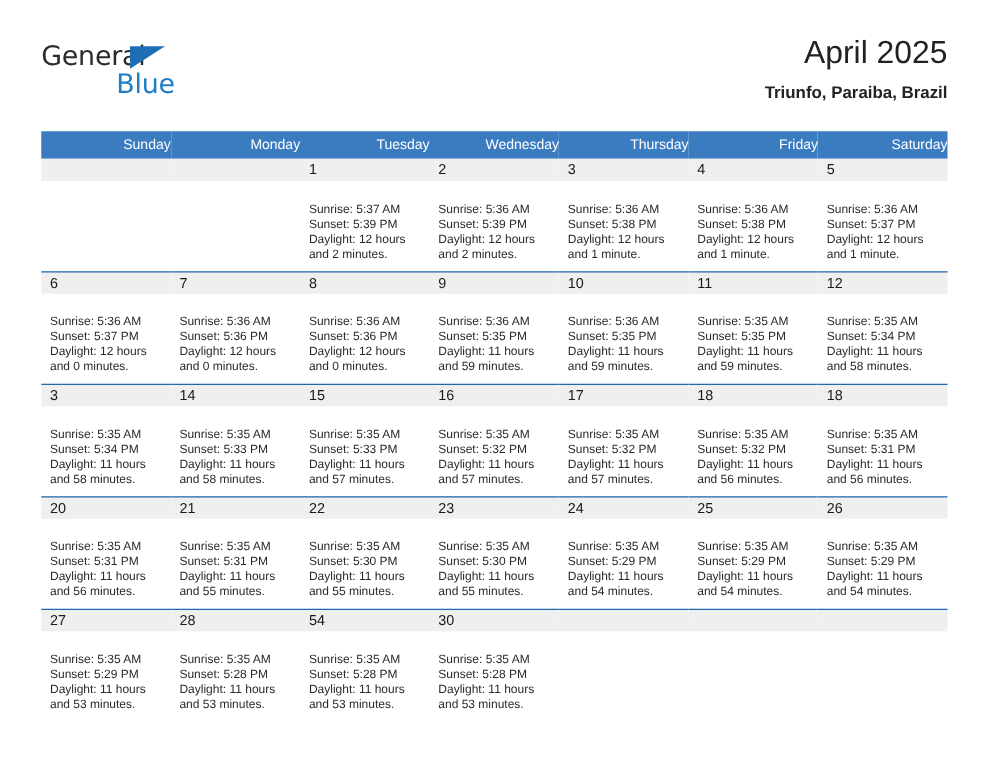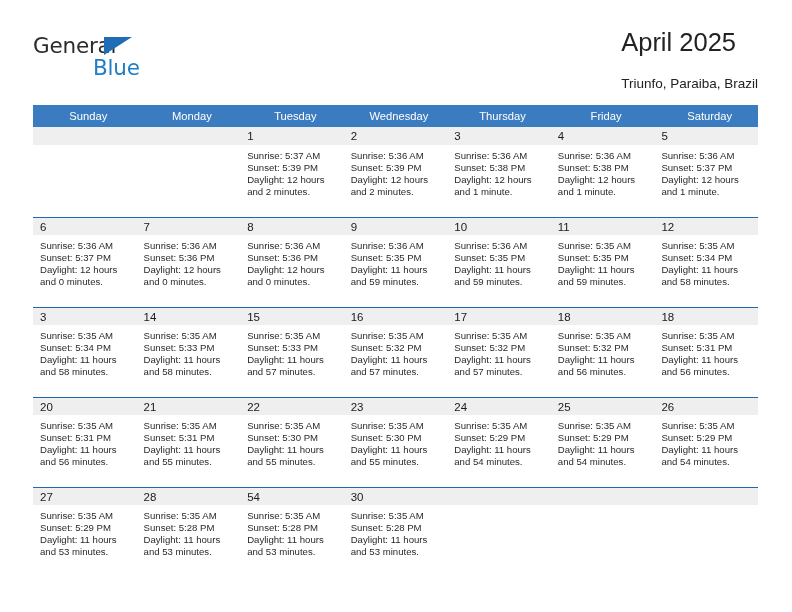--- a/index.html
+++ b/index.html
@@ -65,54 +65,54 @@
     letter-spacing: -0.2px;
     color: #1f7ec4;
     font-family: "DejaVu Sans", sans-serif;
     font-weight: 400;
   }
 
   .title-block {
     position: absolute;
     right: 0;
     top: 0;
-    text-align: left;
+    text-align: right;
   }
   .cal-title {
     font-size: 25.5px;
     color: #222222;
     line-height: 32px;
     white-space: nowrap;
     font-weight: 400;
   }
   .cal-subtitle {
     font-size: 13.5px;
     color: #222222;
     line-height: 20px;
-    margin-top: 16px;
+    margin-top: 6px;
     white-space: nowrap;
-    font-weight: 400;
+    font-weight: 700;
   }
 
   
   .calendar {
     position: absolute;
     left: 33px;
     top: 105px;
     width: 725px;
     border-collapse: collapse;
     table-layout: fixed;
   }
 
   .calendar th {
     background: #3b7cc0;
     color: #ffffff;
     font-size: 11.2px;
     font-weight: 400;
-    text-align: center;
+    text-align: right;
     padding: 5px 0 5px 7px;
     height: 11px;
     border: none;
   }
 
   .calendar td {
     vertical-align: top;
     padding: 0;
     border: none;
     width: 103.57px;
@@ -130,21 +130,21 @@
     box-sizing: border-box;
     padding: 1px 0 0 7px;
     font-size: 11.5px;
     color: #1a1a1a;
     line-height: 16px;
   }
   .cell-top.first-row {
     border-top: none;
   }
   .cell-body {
-    padding: 5px 6px 0 7px;
+    padding: 17px 6px 0 7px;
     font-size: 9.6px;
     line-height: 12.1px;
     color: #2a2a2a;
   }
   .cell-body div {
     white-space: nowrap;
   }
 </style>
 </head>
 <body>

